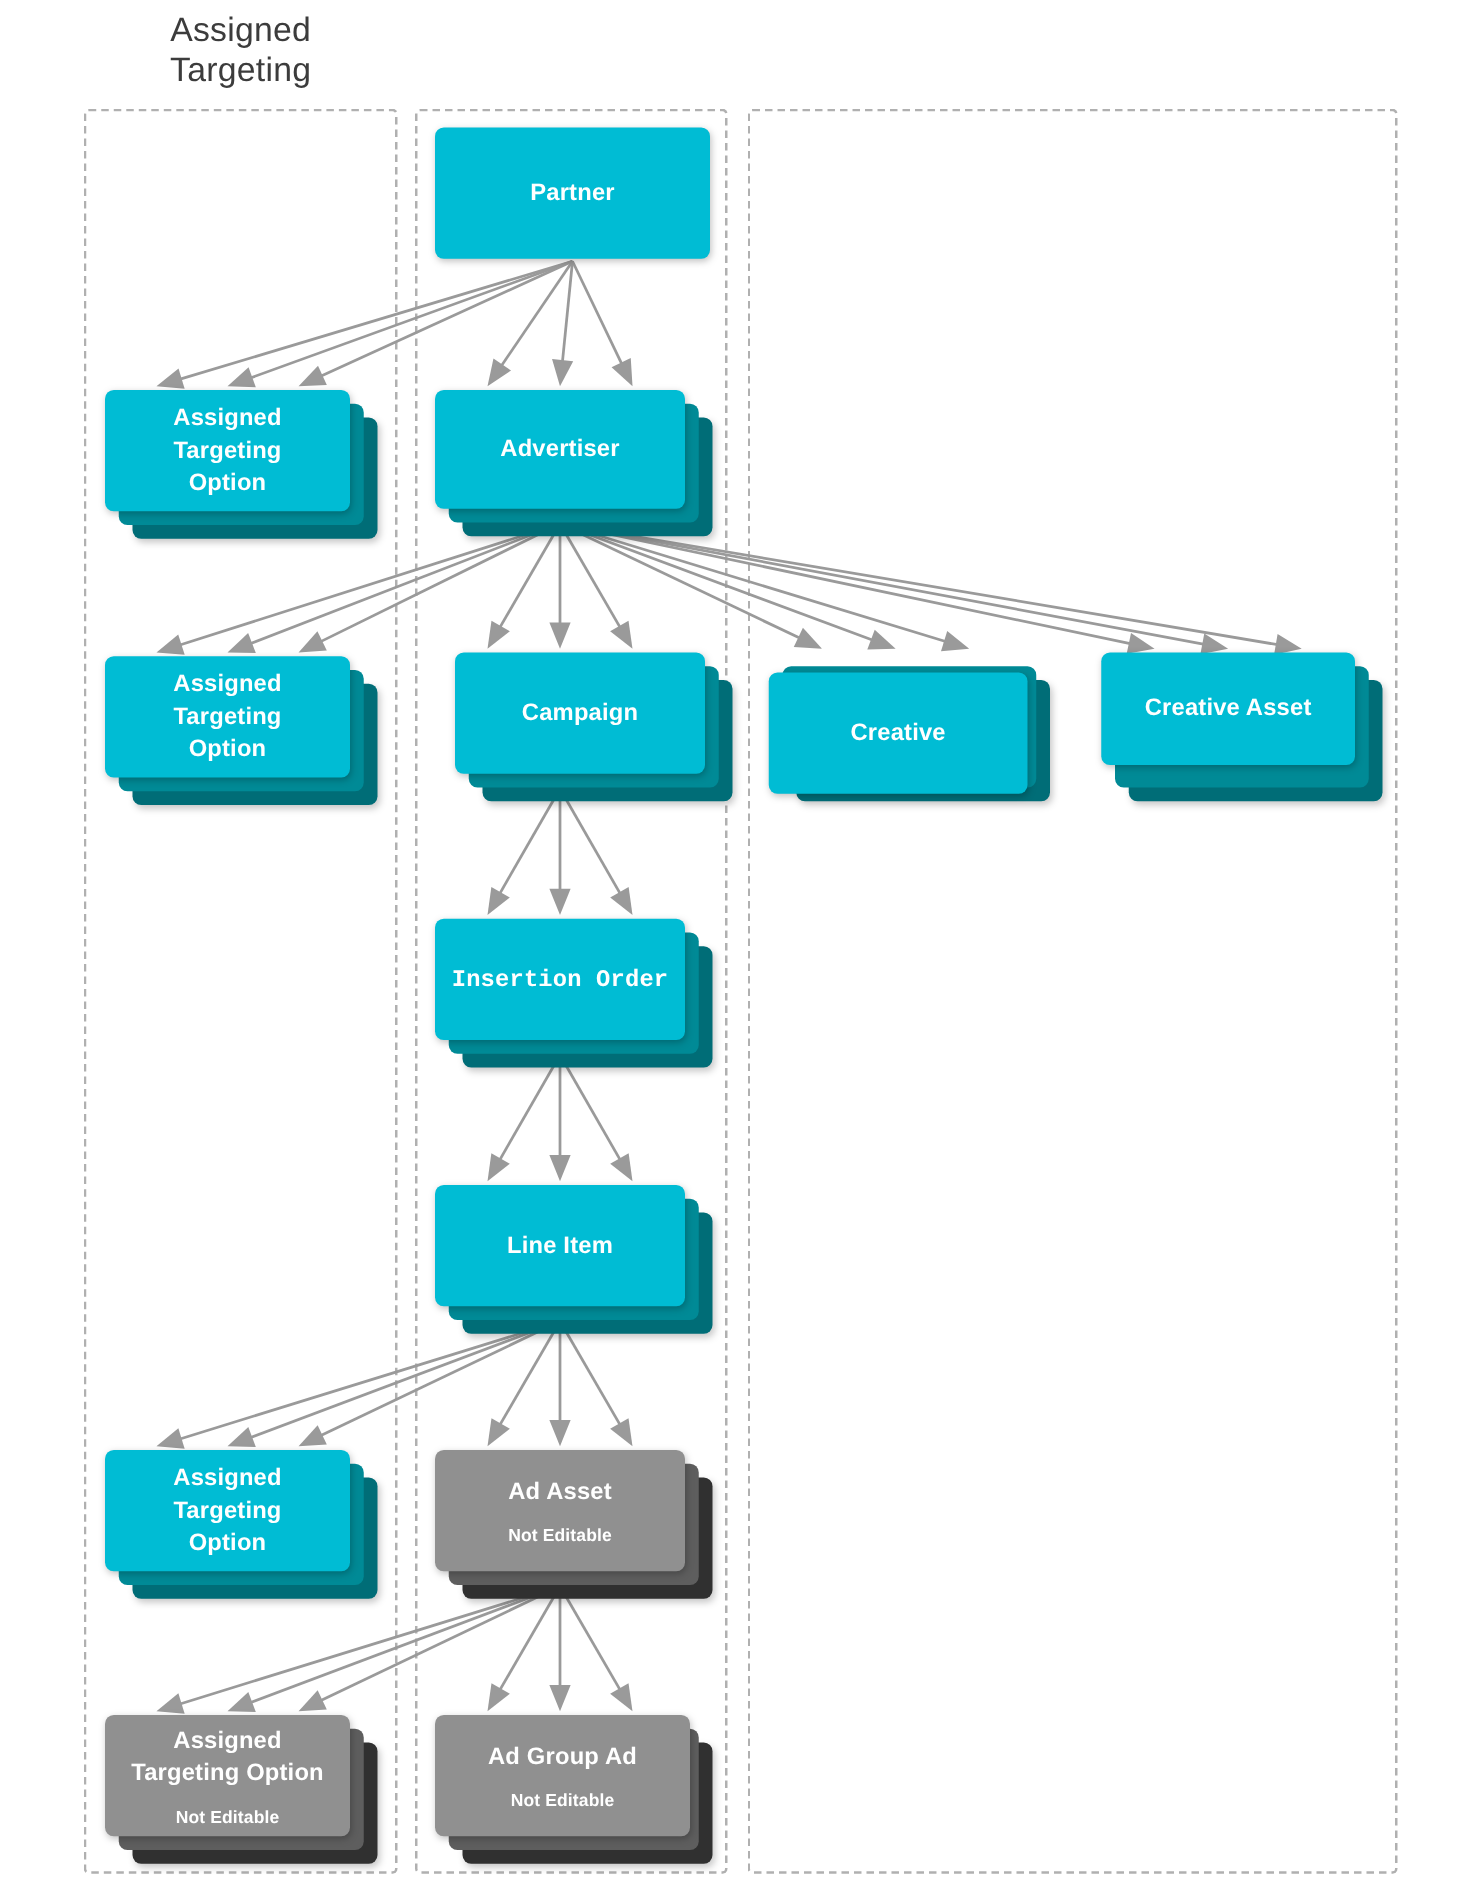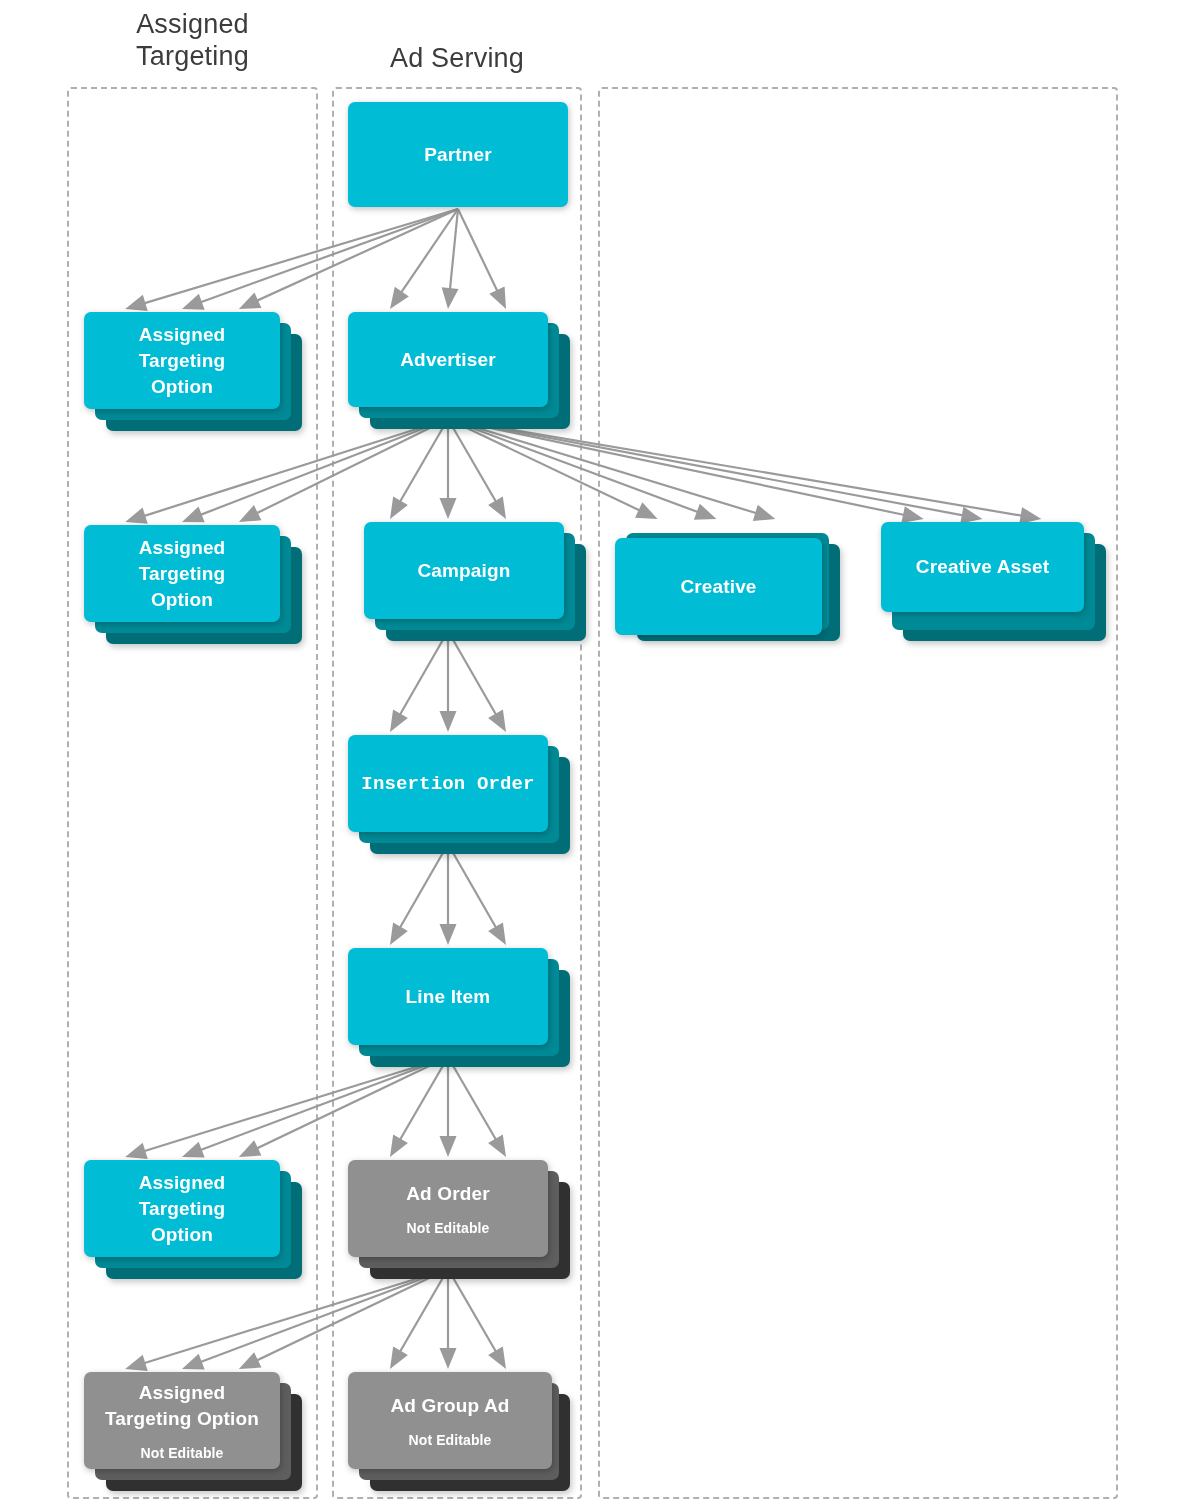--- a/index.html
+++ b/index.html
@@ -89,21 +89,20 @@
   .gray .back1 { background: #5e5e5e; }
   .gray .back2 { background: #303030; }
 </style>
 </head>
 <body>
 
 <div id="canvas">
 
   <div class="col-header" style="left: 67px; top: 8px; width: 251px; color: rgb(60, 60, 60);">Assigned
 Targeting</div>
-  <div class="col-header" style="left: 332px; top: 42px; width: 250px; color: rgb(60, 60, 60);">Ad Serving</div>
 
   <div class="group-box" style="left: 67px; top: 87px; width: 251px; height: 1412px; border-color: rgb(176, 176, 176);"></div>
   <div class="group-box" style="left: 332px; top: 87px; width: 250px; height: 1412px; border-color: rgb(176, 176, 176);"></div>
   <div class="group-box" style="left: 598px; top: 87px; width: 520px; height: 1412px; border-color: rgb(176, 176, 176);"></div>
 
   <svg id="arrows" viewBox="0 0 1184 1508">
       <g>
         <line x1="458" y1="209" x2="141.44105297071678" y2="304.108444606803" stroke="#9a9a9a" stroke-width="2.2"></line>
         <polygon points="125.16,309 142.8261112672281,294.81696391128065 147.7176666604251,311.09801688199747" fill="#9a9a9a"></polygon>
         <line x1="458" y1="209" x2="197.9832406191823" y2="303.20897079015134" stroke="#9a9a9a" stroke-width="2.2"></line>
@@ -273,21 +272,21 @@
         <div class="layer front" style="left: 0px; top: 0px; width: 196px; height: 97px;">
           <div class="node-title">Assigned
 Targeting
 Option</div>
         </div>
       </div>
       <div class="node gray" style="left: 348px; top: 1160px; width: 200px; height: 97px;">
         <div class="layer back2" style="left: 22px; top: 22px; width: 200px; height: 97px;"></div>
         <div class="layer back1" style="left: 11px; top: 11px; width: 200px; height: 97px;"></div>
         <div class="layer front" style="left: 0px; top: 0px; width: 200px; height: 97px;">
-          <div class="node-title">Ad Order</div>
+          <div class="node-title">Ad Asset</div>
           <div class="node-sub">Not Editable</div>
         </div>
       </div>
       <div class="node gray" style="left: 84px; top: 1372px; width: 196px; height: 97px;">
         <div class="layer back2" style="left: 22px; top: 22px; width: 196px; height: 97px;"></div>
         <div class="layer back1" style="left: 11px; top: 11px; width: 196px; height: 97px;"></div>
         <div class="layer front" style="left: 0px; top: 0px; width: 196px; height: 97px;">
           <div class="node-title">Assigned
 Targeting Option</div>
           <div class="node-sub">Not Editable</div>

